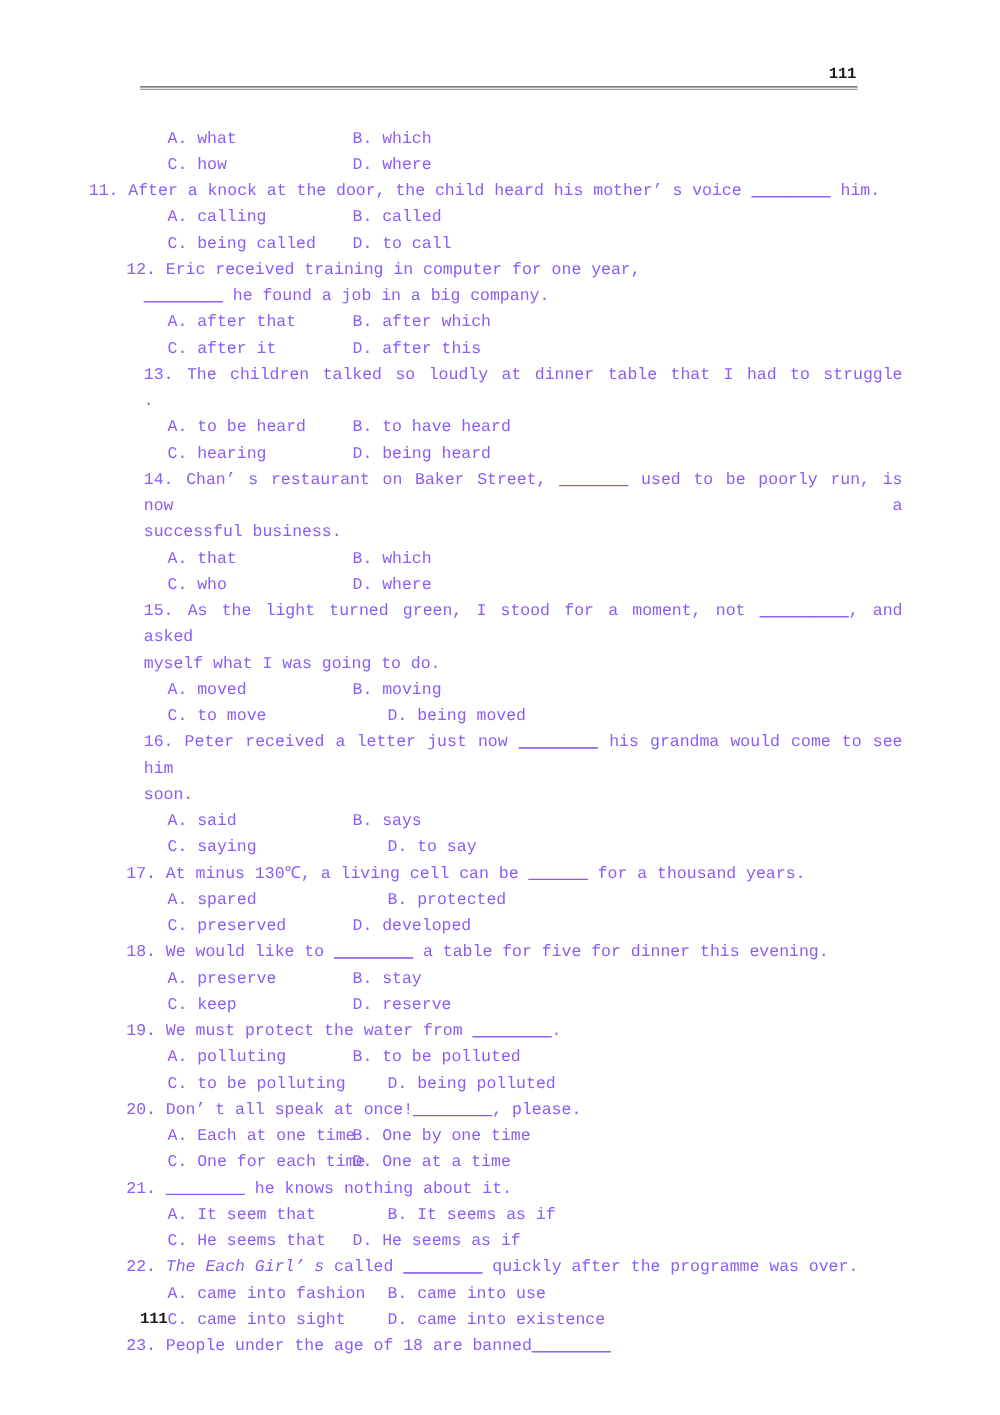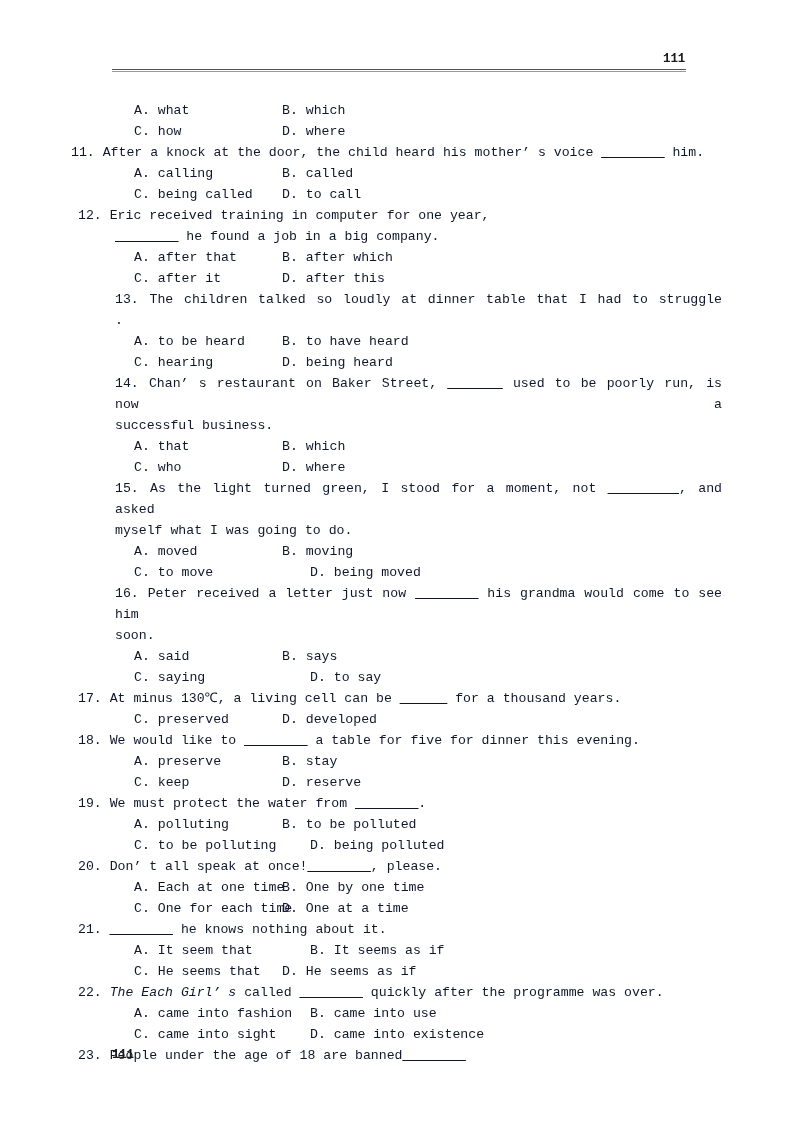--- a/index.html
+++ b/index.html
@@ -50,26 +50,26 @@
     position: absolute;
     left: 0;
     top: 100px;
     width: 800px;
   }
 
   .line {
     font-size: 13.2px;
     line-height: 21px;
     white-space: pre;
-    color: #0f172a;
+    color: #8b5cf6;
   }
 
   
   .q-line {
-    padding-left: 78px;
+    padding-left: 101px;
   }
   
   .q-cont {
     padding-left: 115px;
   }
   
   .q-just {
     padding-left: 115px;
     padding-right: 78px;
     white-space: normal;
@@ -138,20 +138,21 @@
     <div class="line q-cont">myself what I was going to do.</div>
     <div class="line opt-row"><span class="opt-a" style="width:148px">A. moved</span><span class="opt-b">B. moving</span></div>
     <div class="line opt-row"><span class="opt-a" style="width:176px">C. to move</span><span class="opt-b">D. being moved</span></div>
 
     <div class="line q-just" style="white-space:normal"><span>16. Peter received a letter just now </span><span class="blank">________</span><span> his grandma would come to see him</span></div>
     <div class="line q-cont">soon.</div>
     <div class="line opt-row"><span class="opt-a" style="width:148px">A. said</span><span class="opt-b">B. says</span></div>
     <div class="line opt-row"><span class="opt-a" style="width:176px">C. saying</span><span class="opt-b">D. to say</span></div>
 
     <div class="line q-line"><span>17. At minus 130℃, a living cell can be </span><span class="blank">______</span><span> for a thousand years.</span></div>
+    <div class="line opt-row"><span class="opt-a" style="width:176px">A. spared</span><span class="opt-b">B. protected</span></div>
     <div class="line opt-row"><span class="opt-a" style="width:148px">C. preserved</span><span class="opt-b">D. developed</span></div>
 
     <div class="line q-line"><span>18. We would like to </span><span class="blank">________</span><span> a table for five for dinner this evening.</span></div>
     <div class="line opt-row"><span class="opt-a" style="width:148px">A. preserve</span><span class="opt-b">B. stay</span></div>
     <div class="line opt-row"><span class="opt-a" style="width:148px">C. keep</span><span class="opt-b">D. reserve</span></div>
 
     <div class="line q-line"><span>19. We must protect the water from </span><span class="blank">________</span><span>.</span></div>
     <div class="line opt-row"><span class="opt-a" style="width:148px">A. polluting</span><span class="opt-b">B. to be polluted</span></div>
     <div class="line opt-row"><span class="opt-a" style="width:176px">C. to be polluting</span><span class="opt-b">D. being polluted</span></div>
 

